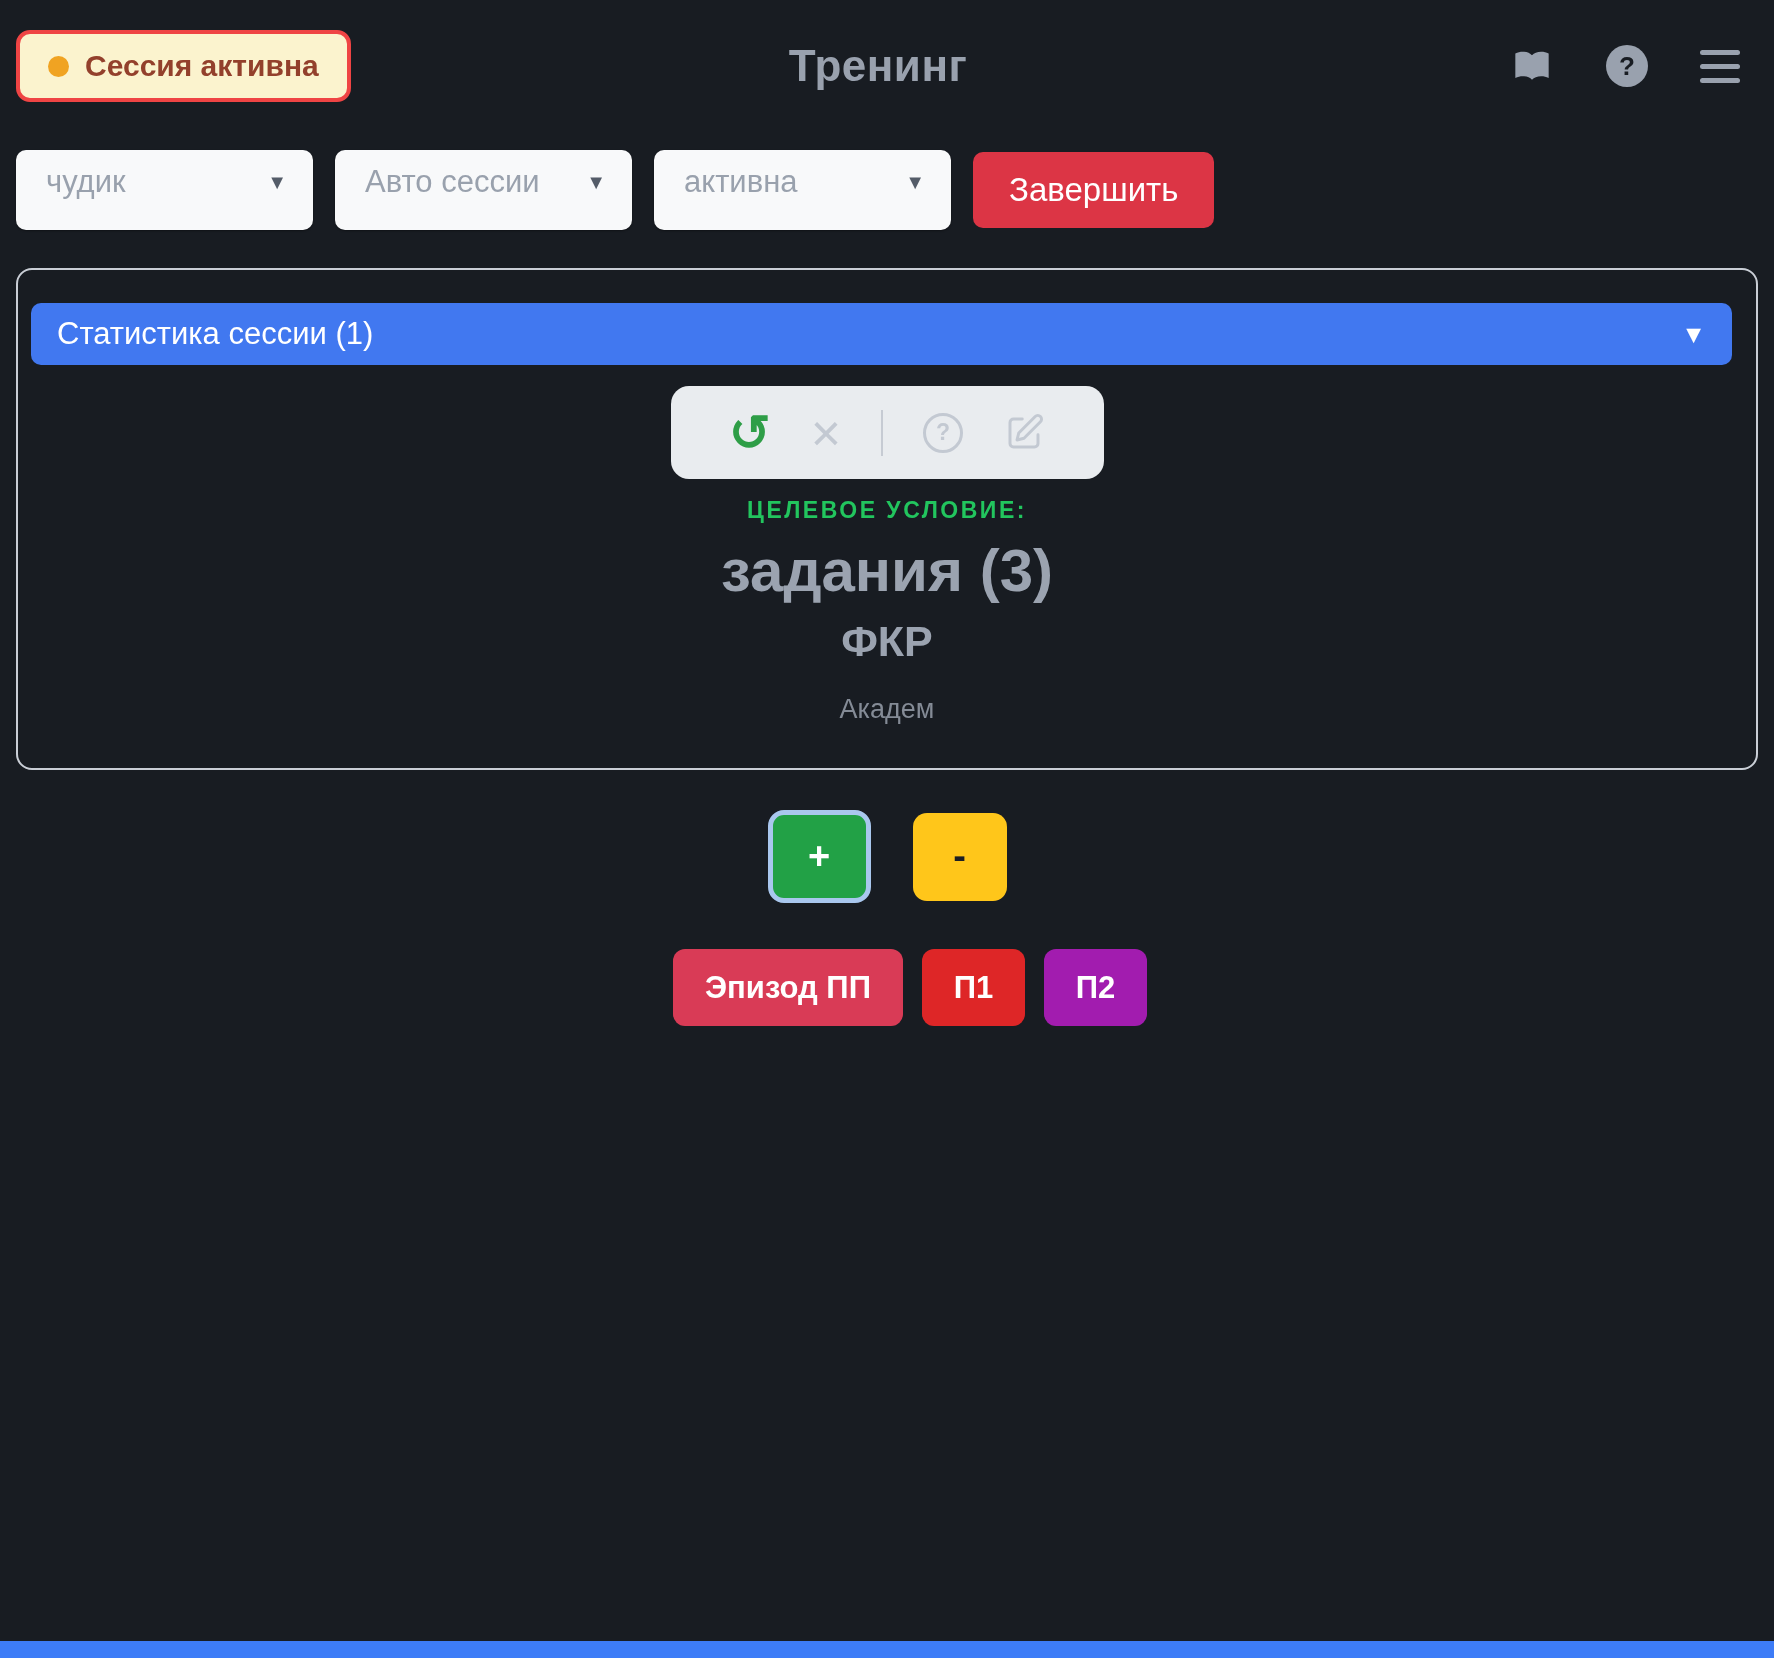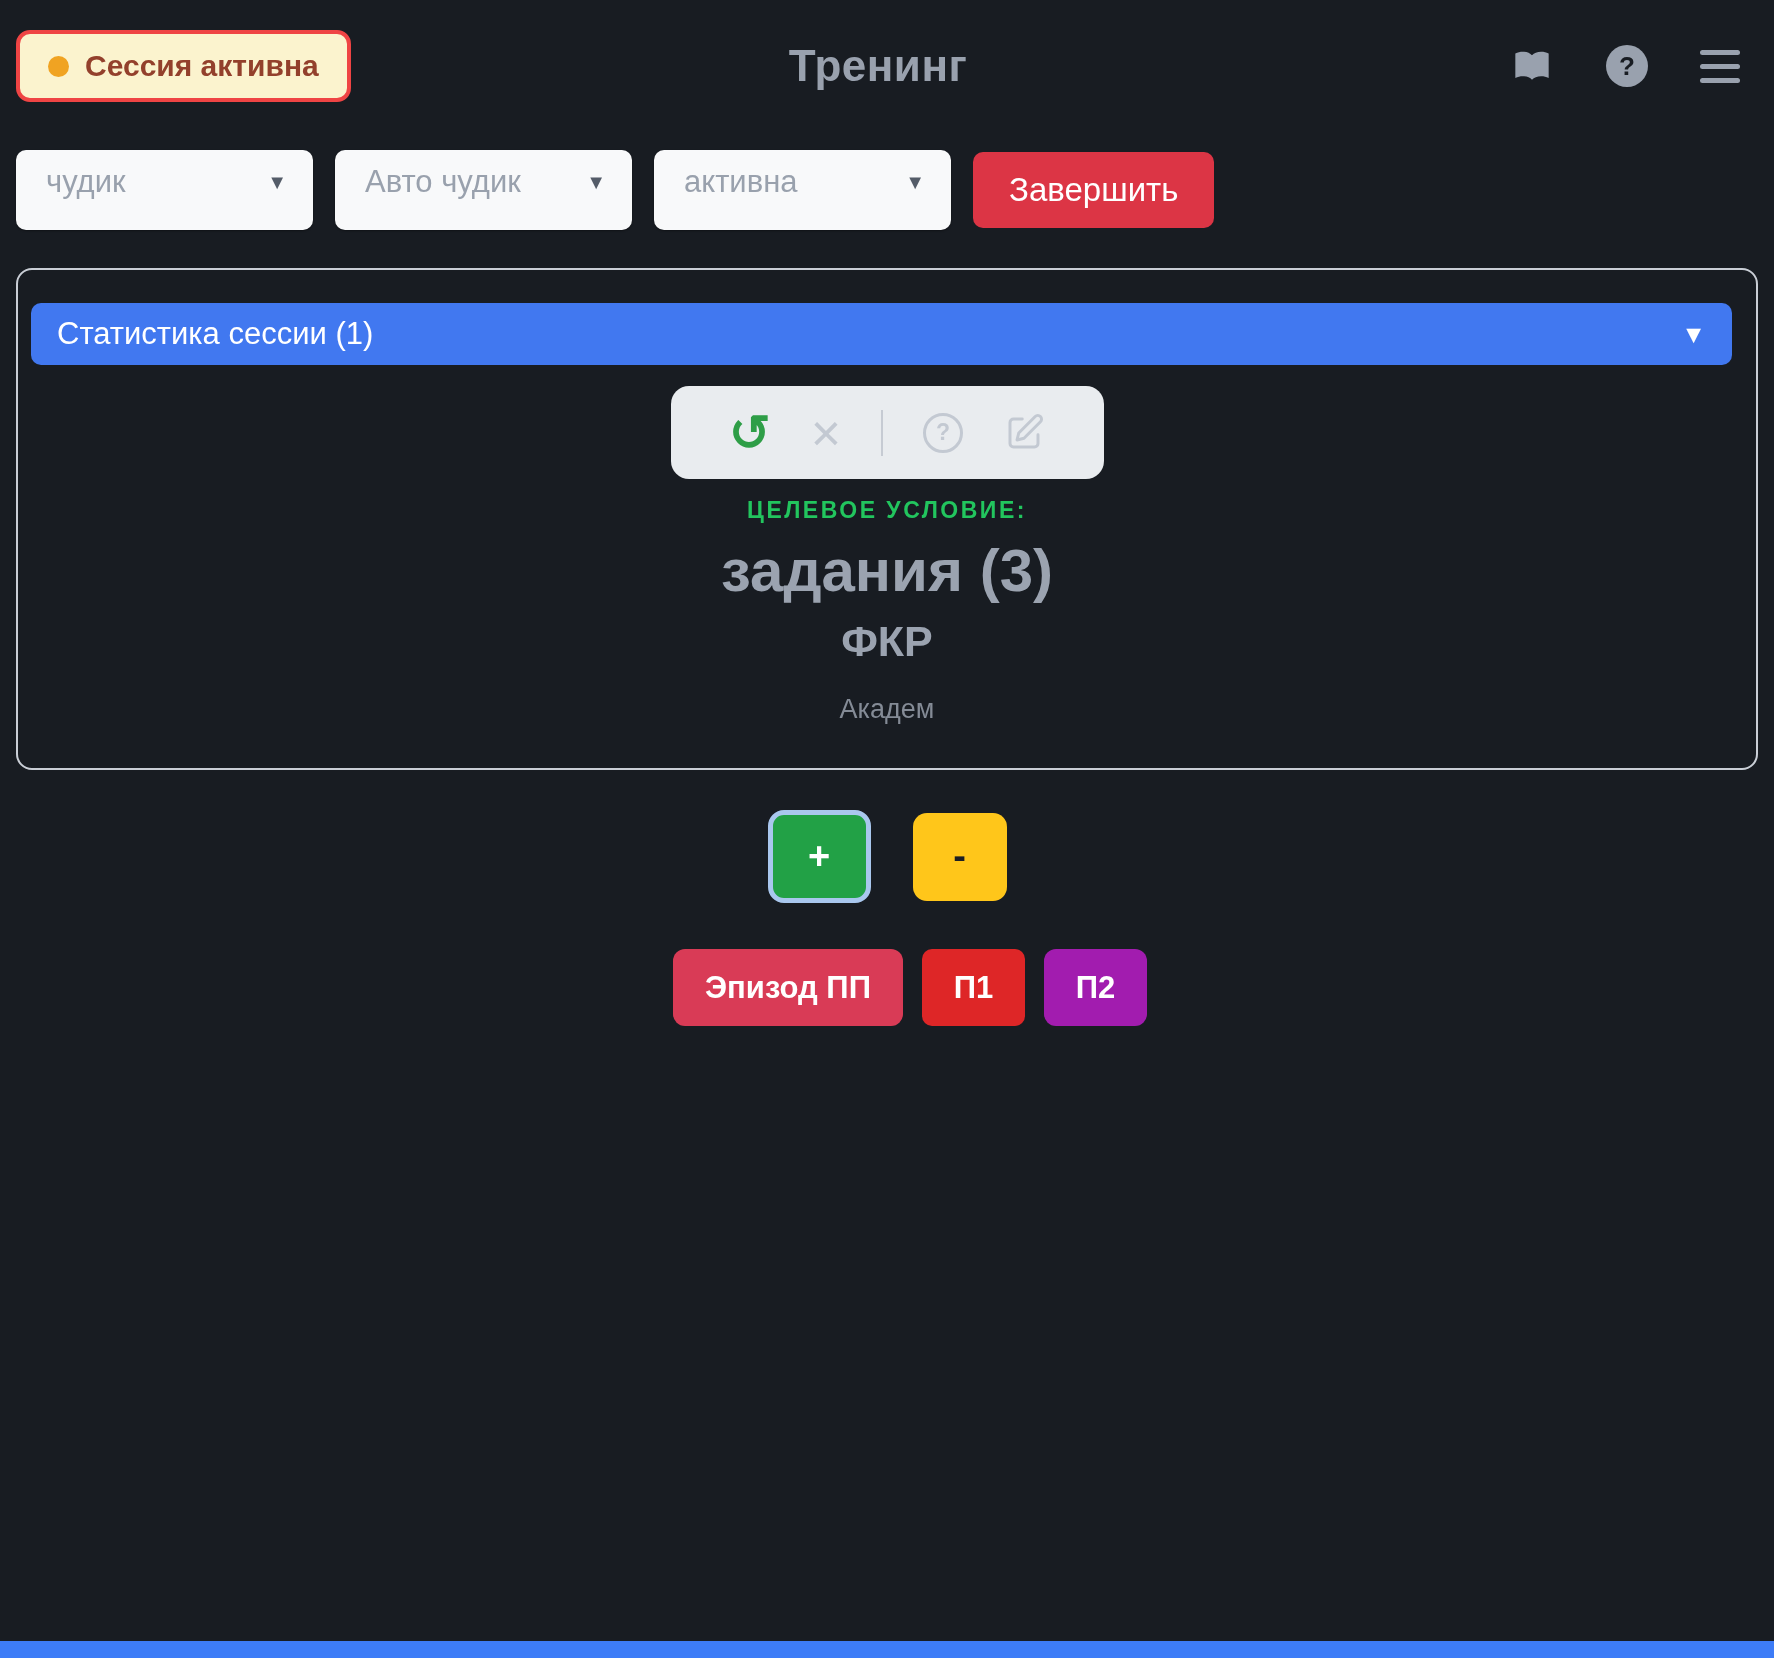--- a/index.html
+++ b/index.html
@@ -116,21 +116,21 @@
   .minus-btn {
     width: 94px; height: 88px;
     background: #FFC61A; border-radius: 14px;
     color: #1B1E24; font-size: 38px; font-weight: bold;
   }
 
   
   .action-row { display: flex; justify-content: center; align-items: center; gap: 19px; margin-top: 46px; padding-left: 46px; }
   .action-btn { height: 77px; border-radius: 12px; color: #FFFFFF; font-size: 31px; font-weight: bold; }
   .episode-btn { background: #D93B56; padding: 0 32px; }
-  .p1-btn { background: #DE2627; width: 103px; border-radius: 10px; }
+  .p1-btn { background: #DE2627; width: 103px; }
   .p2-btn { background: #a21caf; width: 103px; }
 
   
   .bottom-bar {
     position: absolute; left: 0; right: 0; bottom: 0;
     height: 17px; background: #3D7CF7;
   }
 </style>
 </head>
 <body>
@@ -157,21 +157,21 @@
     </span>
   </div>
 </div>
 
 <div class="filter-row">
   <div class="dropdown">
     <span>чудик</span>
     <span class="arrow">▼</span>
   </div>
   <div class="dropdown">
-    <span>Авто чудик</span>
+    <span>Авто сессии</span>
     <span class="arrow">▼</span>
   </div>
   <div class="dropdown">
     <span>активна</span>
     <span class="arrow">▼</span>
   </div>
   <button class="finish-btn">Завершить</button>
 </div>
 
 <div class="stats-panel">

